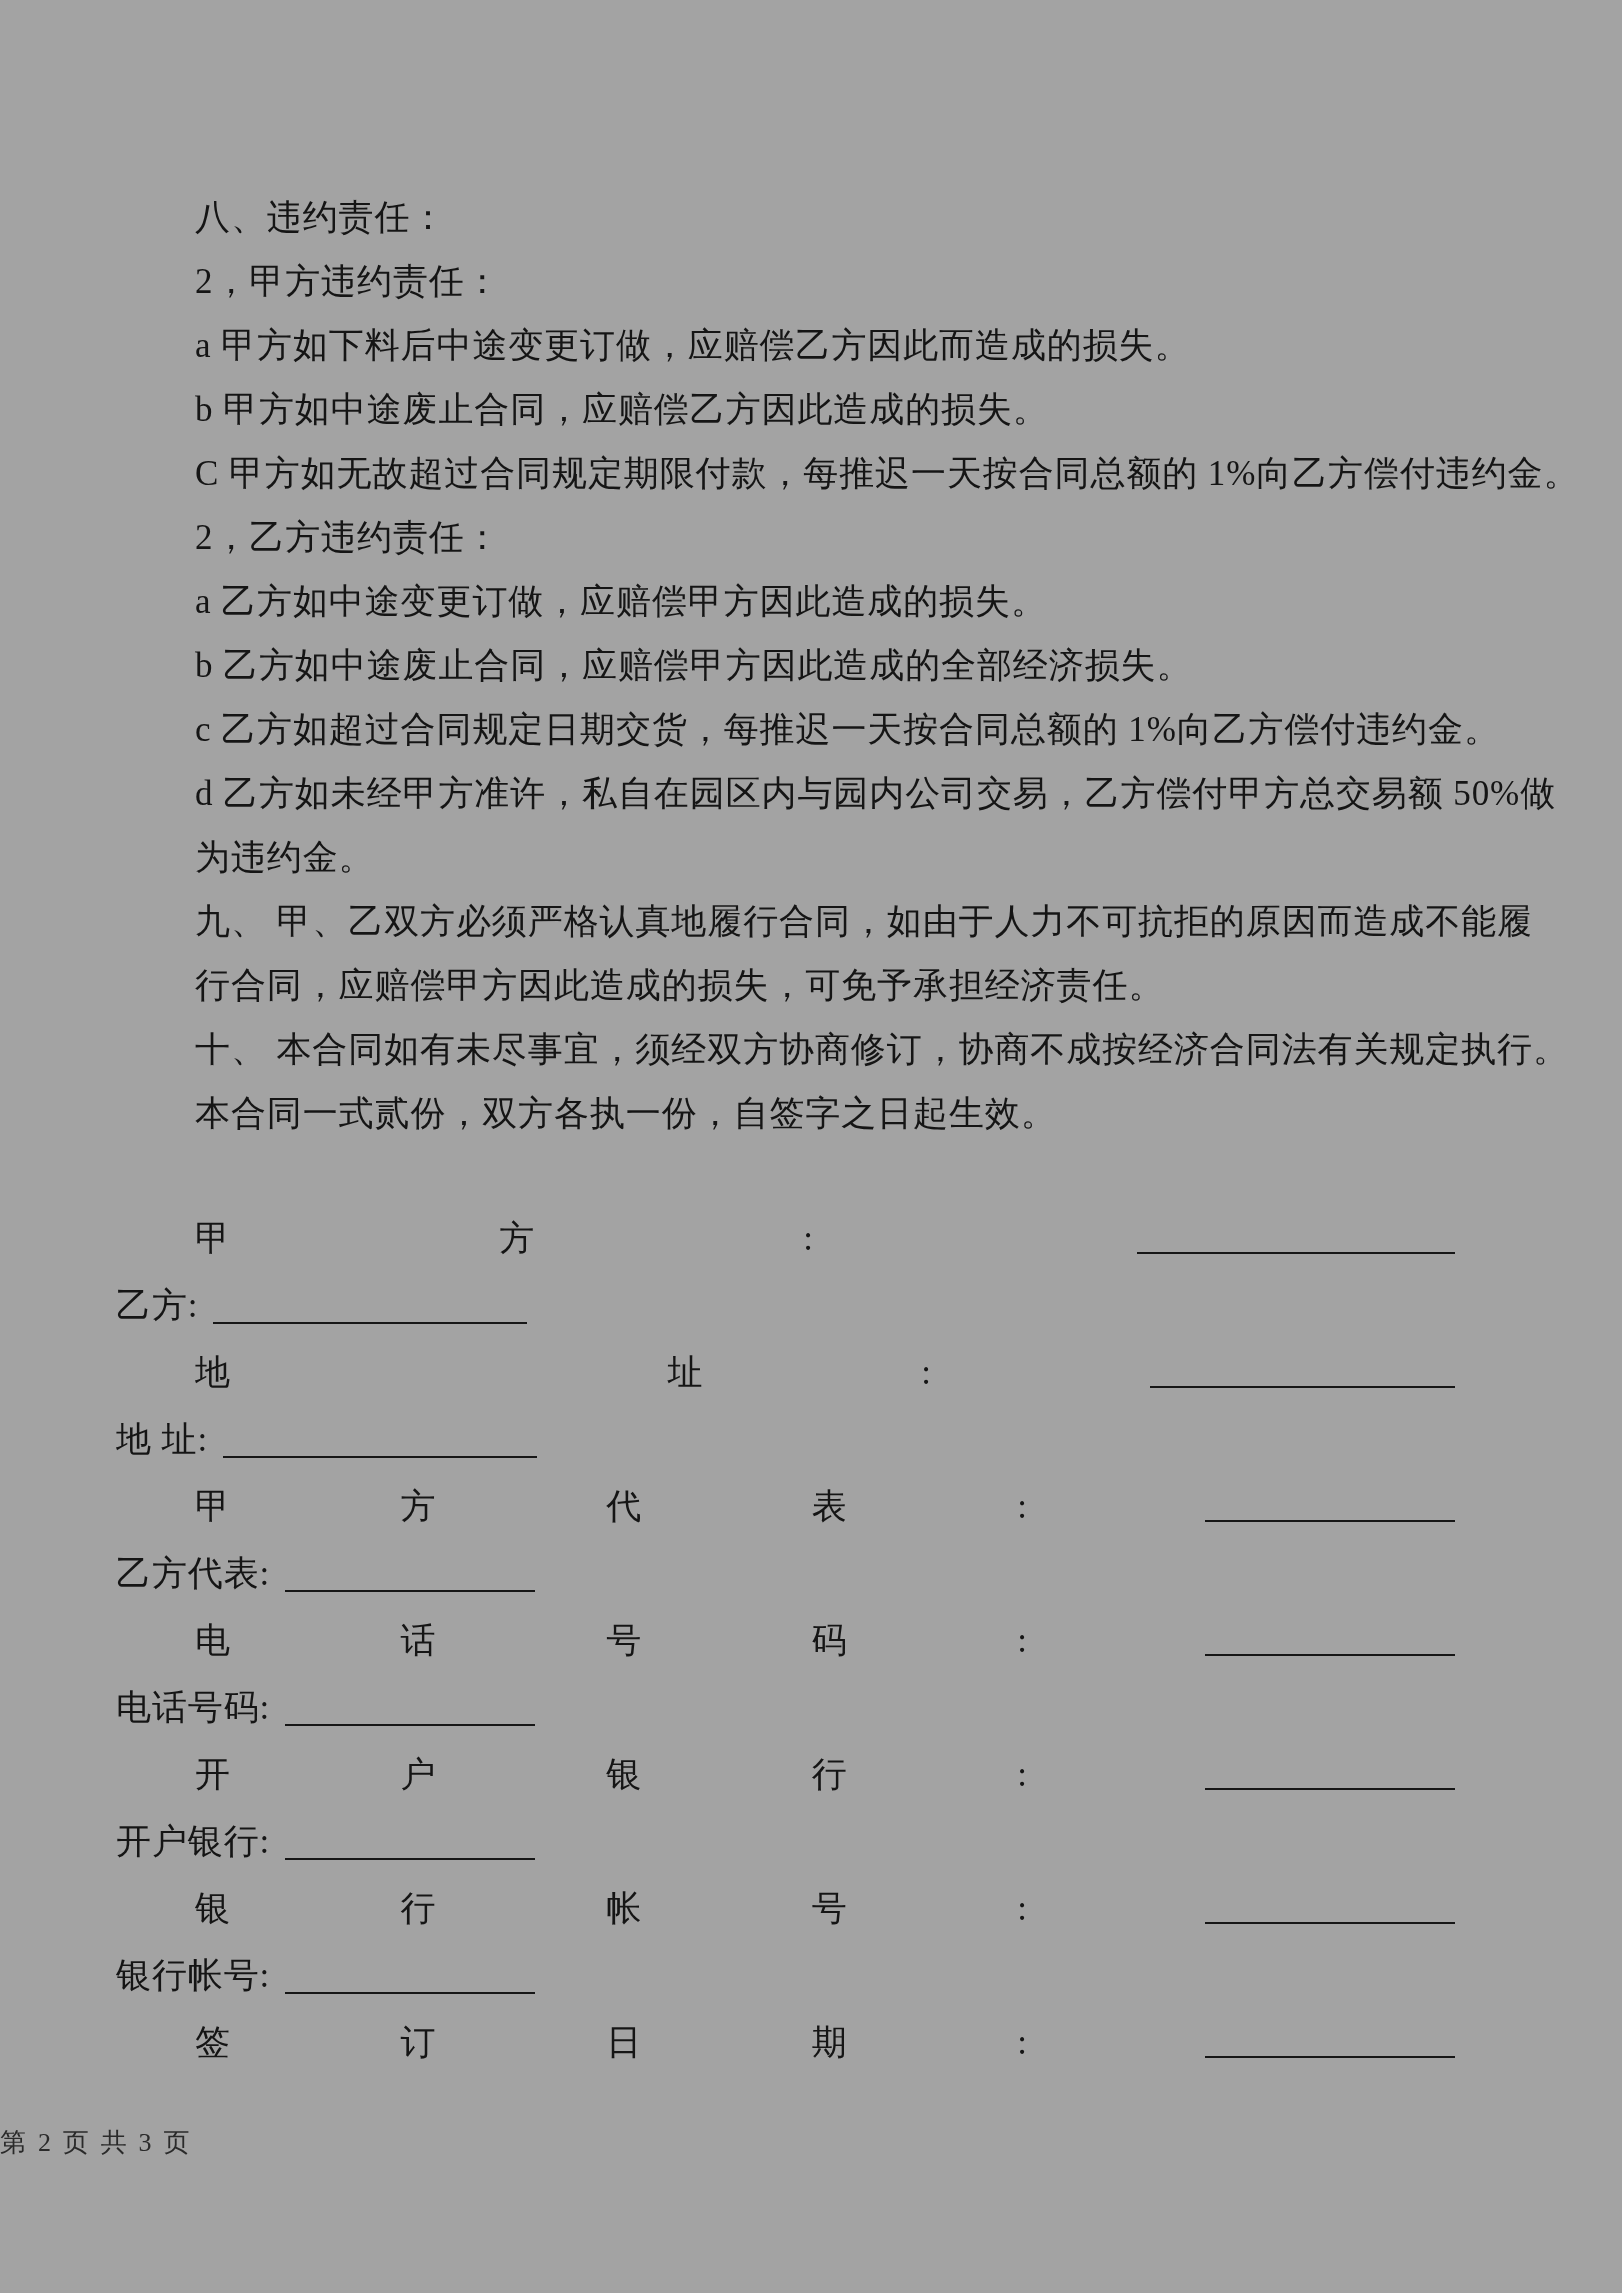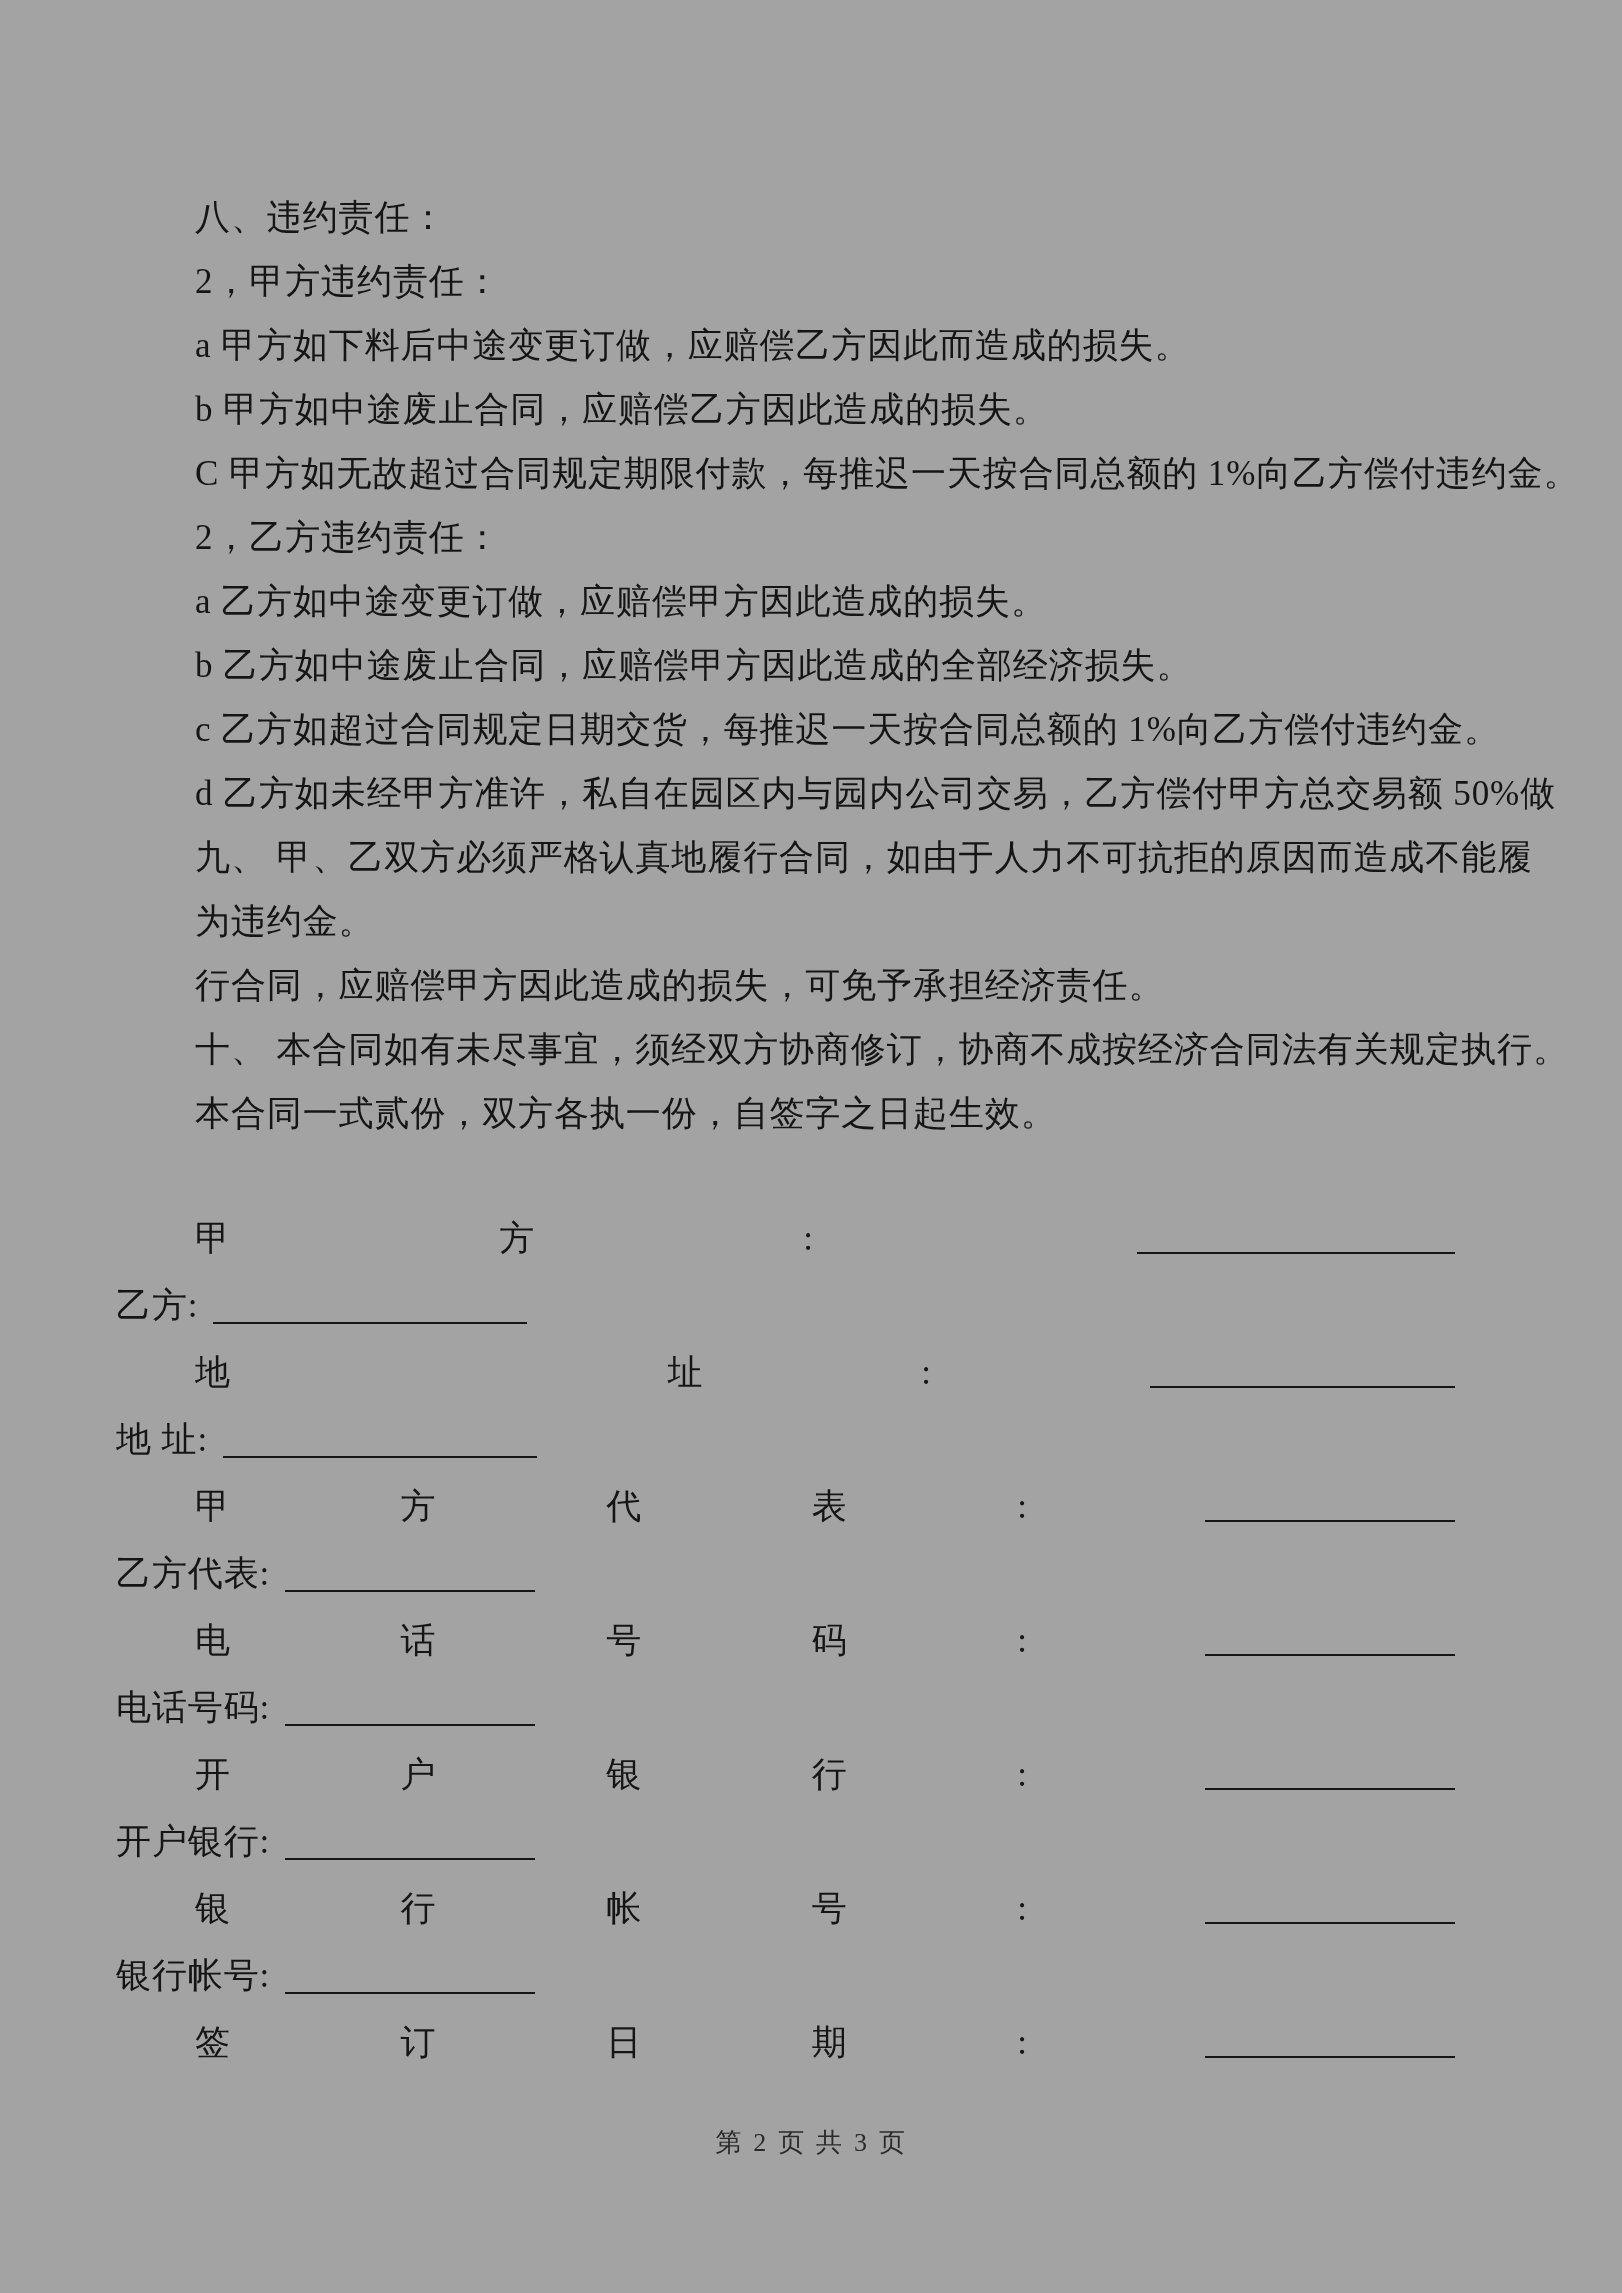--- a/index.html
+++ b/index.html
@@ -67,43 +67,42 @@
     border-bottom:2.7px solid #161616;
     vertical-align:-7.3px;
   }
   .blank-b.w345 { width:314px; }
   .blank-b.w275 { width:250px; }
   
   .footer {
     position:absolute;
     left:0; top:2125px;
     width:1623px;
-    text-align:center;
     font-size:26px;
     letter-spacing:2.7px;
     color:#2a2a2a;
   }
 </style>
 </head>
 <body>
 
 <div class="page">
   <div class="body-text">
       <div class="line">八、违约责任：</div>
       <div class="line">2，甲方违约责任：</div>
       <div class="line">a 甲方如下料后中途变更订做，应赔偿乙方因此而造成的损失。</div>
       <div class="line">b 甲方如中途废止合同，应赔偿乙方因此造成的损失。</div>
       <div class="line">C 甲方如无故超过合同规定期限付款，每推迟一天按合同总额的 1%向乙方偿付违约金。</div>
       <div class="line">2，乙方违约责任：</div>
       <div class="line">a 乙方如中途变更订做，应赔偿甲方因此造成的损失。</div>
       <div class="line">b 乙方如中途废止合同，应赔偿甲方因此造成的全部经济损失。</div>
       <div class="line">c 乙方如超过合同规定日期交货，每推迟一天按合同总额的 1%向乙方偿付违约金。</div>
       <div class="line">d 乙方如未经甲方准许，私自在园区内与园内公司交易，乙方偿付甲方总交易额 50%做</div>
+      <div class="line">为违约金。</div>
       <div class="line">九、 甲、乙双方必须严格认真地履行合同，如由于人力不可抗拒的原因而造成不能履</div>
-      <div class="line">为违约金。</div>
       <div class="line">行合同，应赔偿甲方因此造成的损失，可免予承担经济责任。</div>
       <div class="line">十、 本合同如有未尽事宜，须经双方协商修订，协商不成按经济合同法有关规定执行。</div>
       <div class="line">本合同一式贰份，双方各执一份，自签字之日起生效。</div>
     </div>
   <div class="sig">
       <div class="row row-a">
         <div class="spread v-a2">
           <span>甲</span>
           <span>方</span>
           <span>:</span>

